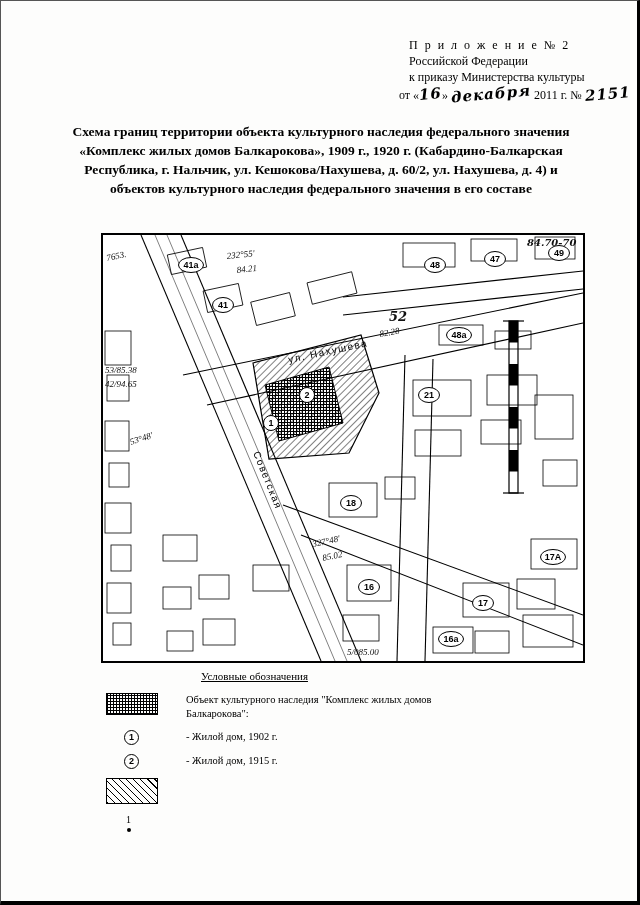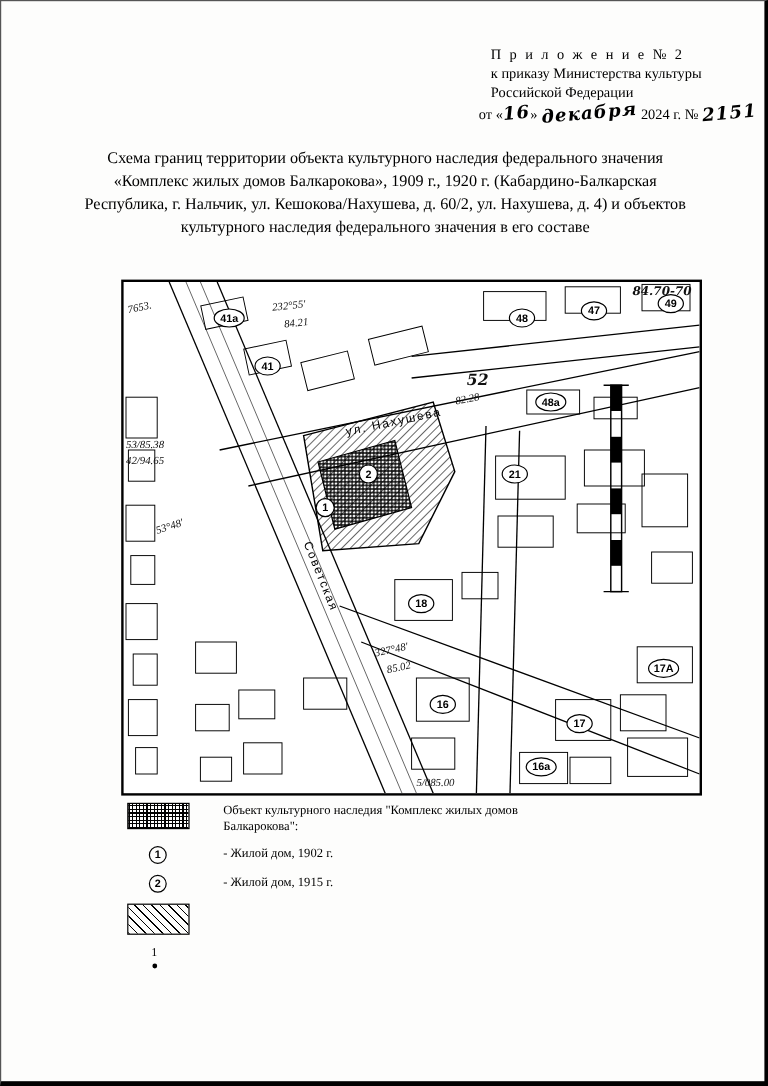--- a/index.html
+++ b/index.html
@@ -8,21 +8,21 @@
     font-family:"Liberation Serif",serif;color:#000;overflow:hidden;
     box-sizing:border-box;border:1px solid #555;border-right:3px solid #000;border-bottom:4px solid #000;
   }
   
   .hdr{position:absolute;top:36px;left:408px;width:200px;font-size:12px;line-height:1.35;}
   .hdr .l1{letter-spacing:2px;}
   .dateline{position:absolute;top:84px;left:398px;width:220px;font-size:12px;white-space:nowrap;}
   .ink{font-family:"DejaVu Serif",serif;font-style:italic;font-weight:bold;font-size:15px;display:inline-block;transform:rotate(-5deg);letter-spacing:1px;}
   
   .title{position:absolute;top:122px;left:68px;width:504px;text-align:center;
-    font-size:13.5px;font-weight:normal;line-height:1.4;}
+    font-size:13.5px;font-weight:bold;line-height:1.4;}
   
   .map{position:absolute;top:232px;left:100px;width:480px;height:426px;border:2px solid #000;background:#fff;box-sizing:content-box;}
   .map svg{display:block;}
   .mlbl{font:italic 9px "Liberation Serif",serif;fill:#111;}
   .mlbl.big{font:italic bold 13px "DejaVu Serif",serif;}
   .mlbl.hand{font:italic bold 10px "DejaVu Serif",serif;}
   .slbl{font:10px "Liberation Sans",sans-serif;letter-spacing:1.5px;fill:#000;}
   .cnum{font:bold 9px "Liberation Sans",sans-serif;text-anchor:middle;fill:#000;}
   .bld{fill:none;stroke:#000;stroke-width:0.8;}
   .rd{stroke:#000;stroke-width:1.1;fill:none;}
@@ -44,25 +44,25 @@
   .pt{margin-left:20px;display:inline-flex;flex-direction:column;align-items:center;font-size:10px;line-height:1;}
   .pt .dot{width:4px;height:4px;background:#000;border-radius:50%;margin-top:3px;}
 </style>
 </head>
 <body>
 
 <div class="page">
 
   <div class="hdr">
     <div class="l1">П р и л о ж е н и е № 2</div>
+    <div>Российской Федерации</div>
     <div>к приказу Министерства культуры</div>
-    <div>Российской Федерации</div>
   </div>
   <div class="dateline">
-    <span>от «</span><span class="ink">16</span><span>» </span><span class="ink">декабря</span><span> 2024 г. № </span><span class="ink">2151</span>
+    <span>от «</span><span class="ink">16</span><span>» </span><span class="ink">декабря</span><span> 2011 г. № </span><span class="ink">2151</span>
   </div>
 
   <div class="title">Схема границ территории объекта культурного наследия федерального значения «Комплекс жилых домов Балкарокова», 1909 г., 1920 г. (Кабардино-Балкарская Республика, г. Нальчик, ул. Кешокова/Нахушева, д. 60/2, ул. Нахушева, д. 4) и объектов культурного наследия федерального значения в его составе</div>
 
   <div class="map">
     <svg width="480" height="426" viewBox="0 0 480 426">
       <defs>
         <pattern id="crossP" width="3" height="3" patternUnits="userSpaceOnUse">
           <path d="M0 1.5 H3 M1.5 0 V3" stroke="#000" stroke-width="1"></path>
         </pattern>
@@ -219,20 +219,21 @@
           </g>
           <g>
             <ellipse cx="348" cy="404" rx="12.5" ry="7.5" fill="#fff" stroke="#000" stroke-width="1"></ellipse>
             <text x="348" y="407" class="cnum">16а</text>
           </g>
         </g>
     </svg>
   </div>
 
   <div class="legend">
+    <div class="leg-head">Условные обозначения</div>
 
     <div class="leg-row">
       <div class="leg-sym">
           <div class="sw sw-cross"></div>
         </div>
       <div class="leg-text">Объект культурного наследия "Комплекс жилых домов Балкарокова":</div>
     </div>
 
     <div class="leg-row">
       <div class="leg-sym"><span class="circ">1</span></div>

